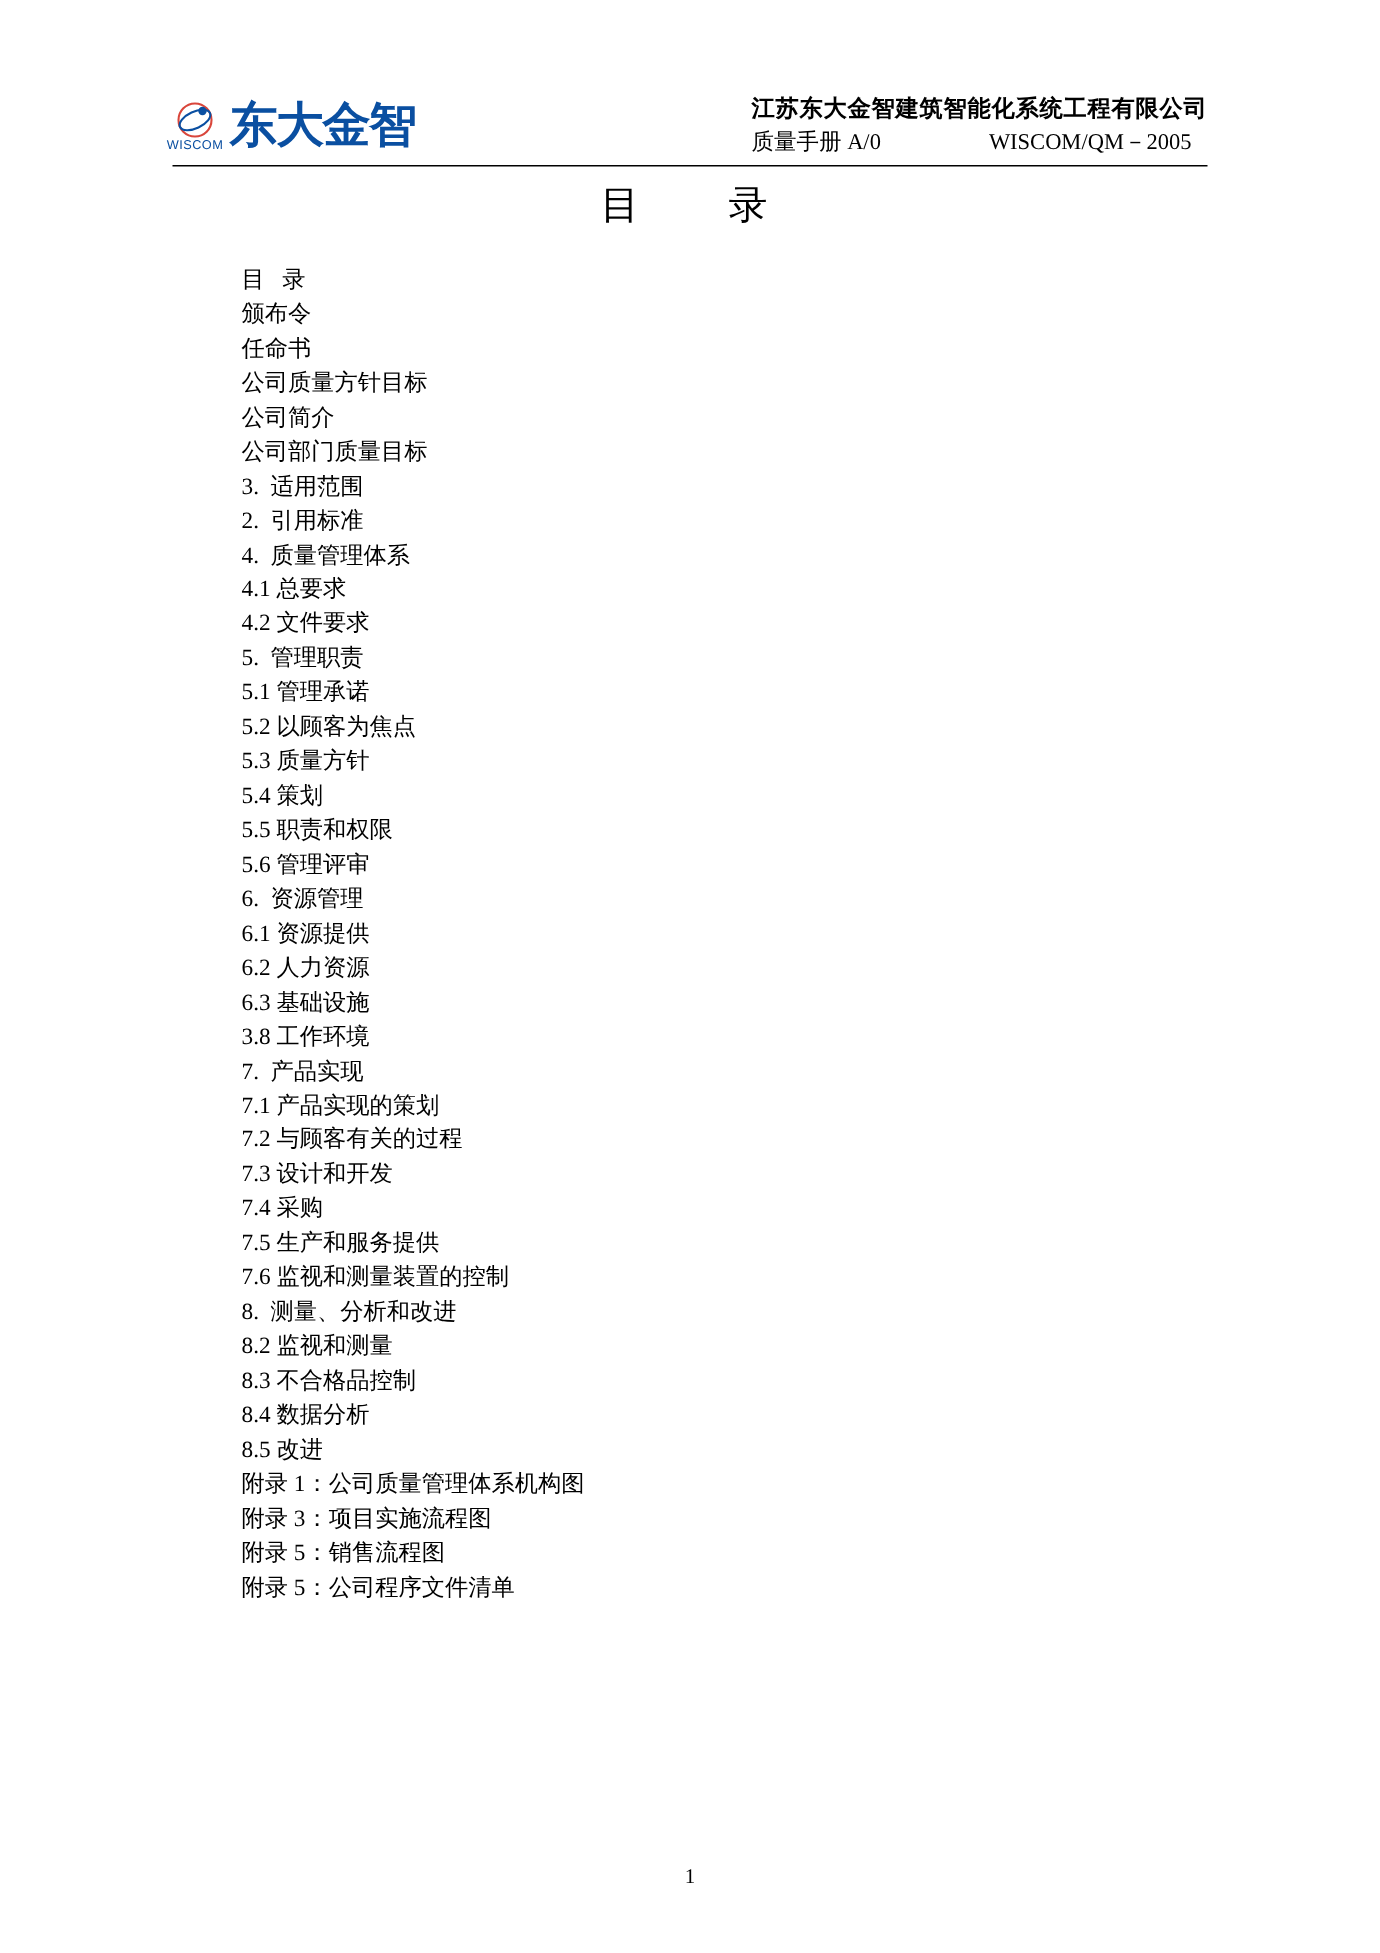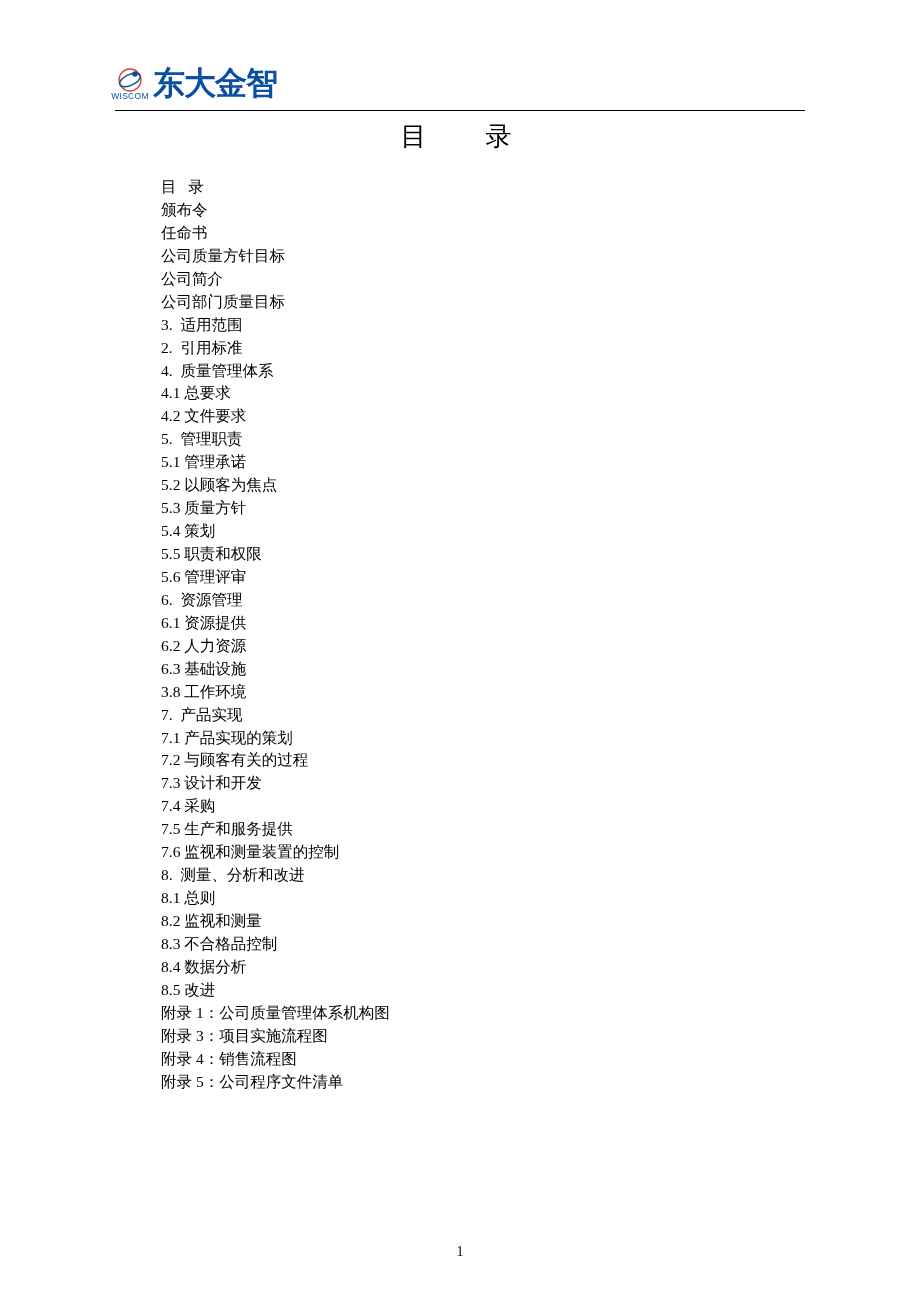--- a/index.html
+++ b/index.html
@@ -6,20 +6,27 @@
 <div class="logo-block">
 <div class="logo-icon">
           <svg width="28" height="26" viewBox="0 0 28 26">
             <ellipse cx="14" cy="13" rx="11" ry="11" fill="none" stroke="#d9463b" stroke-width="1.4"></ellipse>
             <ellipse cx="14" cy="13" rx="11" ry="5.5" fill="none" stroke="#0a4fa1" stroke-width="1.4" transform="rotate(-25 14 13)"></ellipse>
             <circle cx="19" cy="7" r="2.8" fill="#0a4fa1"></circle>
           </svg>
           <div class="wiscom">WISCOM</div>
         </div>
 <div class="brand">东大金智</div>
+</div>
+<div class="header-right">
+<div class="company">江苏东大金智建筑智能化系统工程有限公司</div>
+<div class="docline">
+          <span class="left">质量手册   A/0</span>
+          <span class="right">WISCOM/QM－2005</span>
+        </div>
 </div>
 </div>
 <div class="title">目    录</div>
 <div class="toc" id="toc">
       <div class="toc-line">目   录</div>
       <div class="toc-line">颁布令</div>
       <div class="toc-line">任命书</div>
       <div class="toc-line">公司质量方针目标</div>
       <div class="toc-line">公司简介</div>
       <div class="toc-line">公司部门质量目标</div>
@@ -41,24 +48,23 @@
       <div class="toc-line">6.3 基础设施</div>
       <div class="toc-line">3.8 工作环境</div>
       <div class="toc-line">7.  产品实现</div>
       <div class="toc-line">7.1 产品实现的策划</div>
       <div class="toc-line">7.2 与顾客有关的过程</div>
       <div class="toc-line">7.3 设计和开发</div>
       <div class="toc-line">7.4 采购</div>
       <div class="toc-line">7.5 生产和服务提供</div>
       <div class="toc-line">7.6 监视和测量装置的控制</div>
       <div class="toc-line">8.  测量、分析和改进</div>
-      <div class="toc-line">8.1 总则</div>
       <div class="toc-line">8.2 监视和测量</div>
       <div class="toc-line">8.3 不合格品控制</div>
       <div class="toc-line">8.4 数据分析</div>
       <div class="toc-line">8.5 改进</div>
       <div class="toc-line">附录 1：公司质量管理体系机构图</div>
       <div class="toc-line">附录 3：项目实施流程图</div>
-      <div class="toc-line">附录 4：销售流程图</div>
+      <div class="toc-line">附录 5：销售流程图</div>
       <div class="toc-line">附录 5：公司程序文件清单</div>
     </div>
 <div class="footer">1</div>
 </div>
 
 </body></html>

